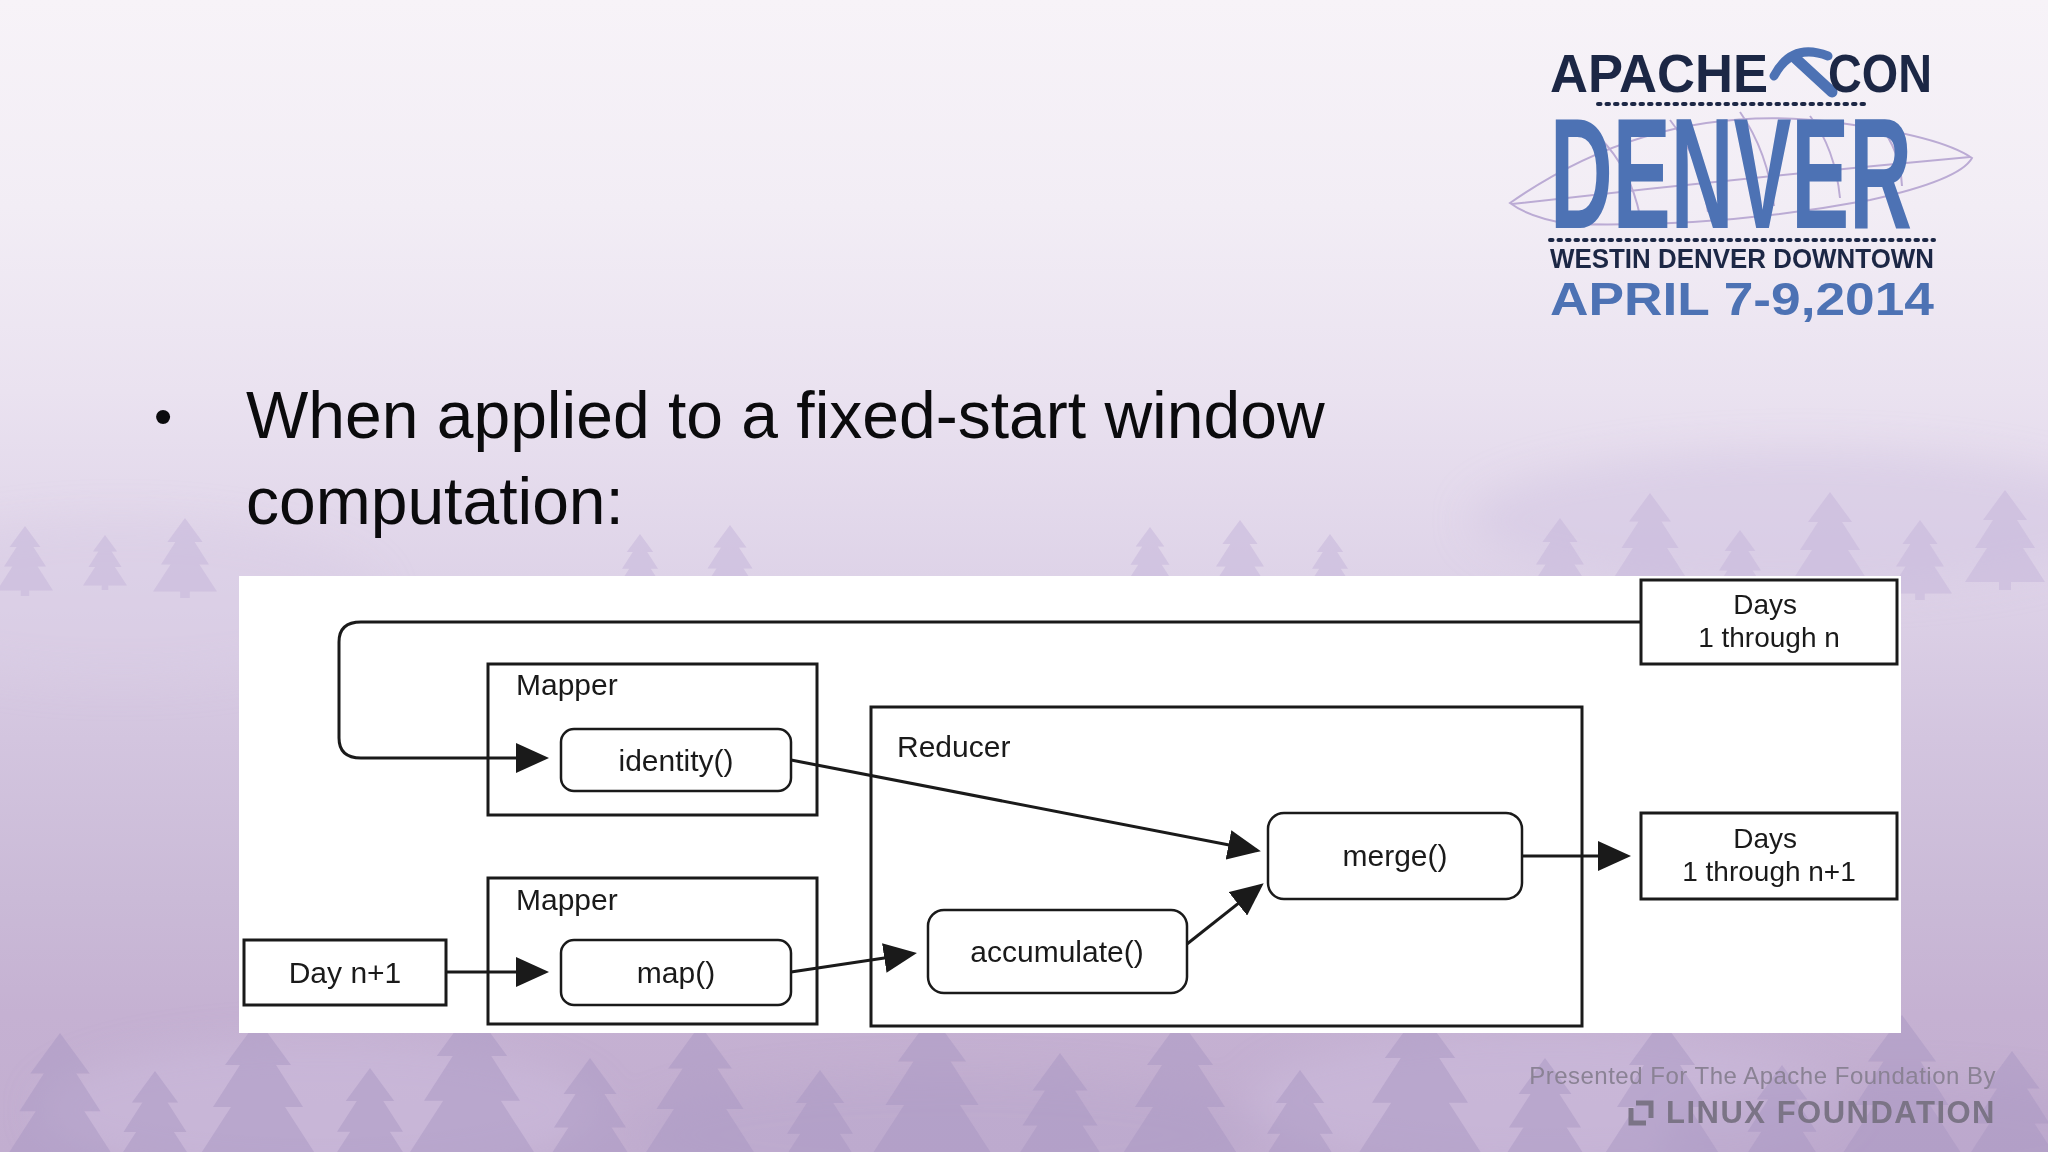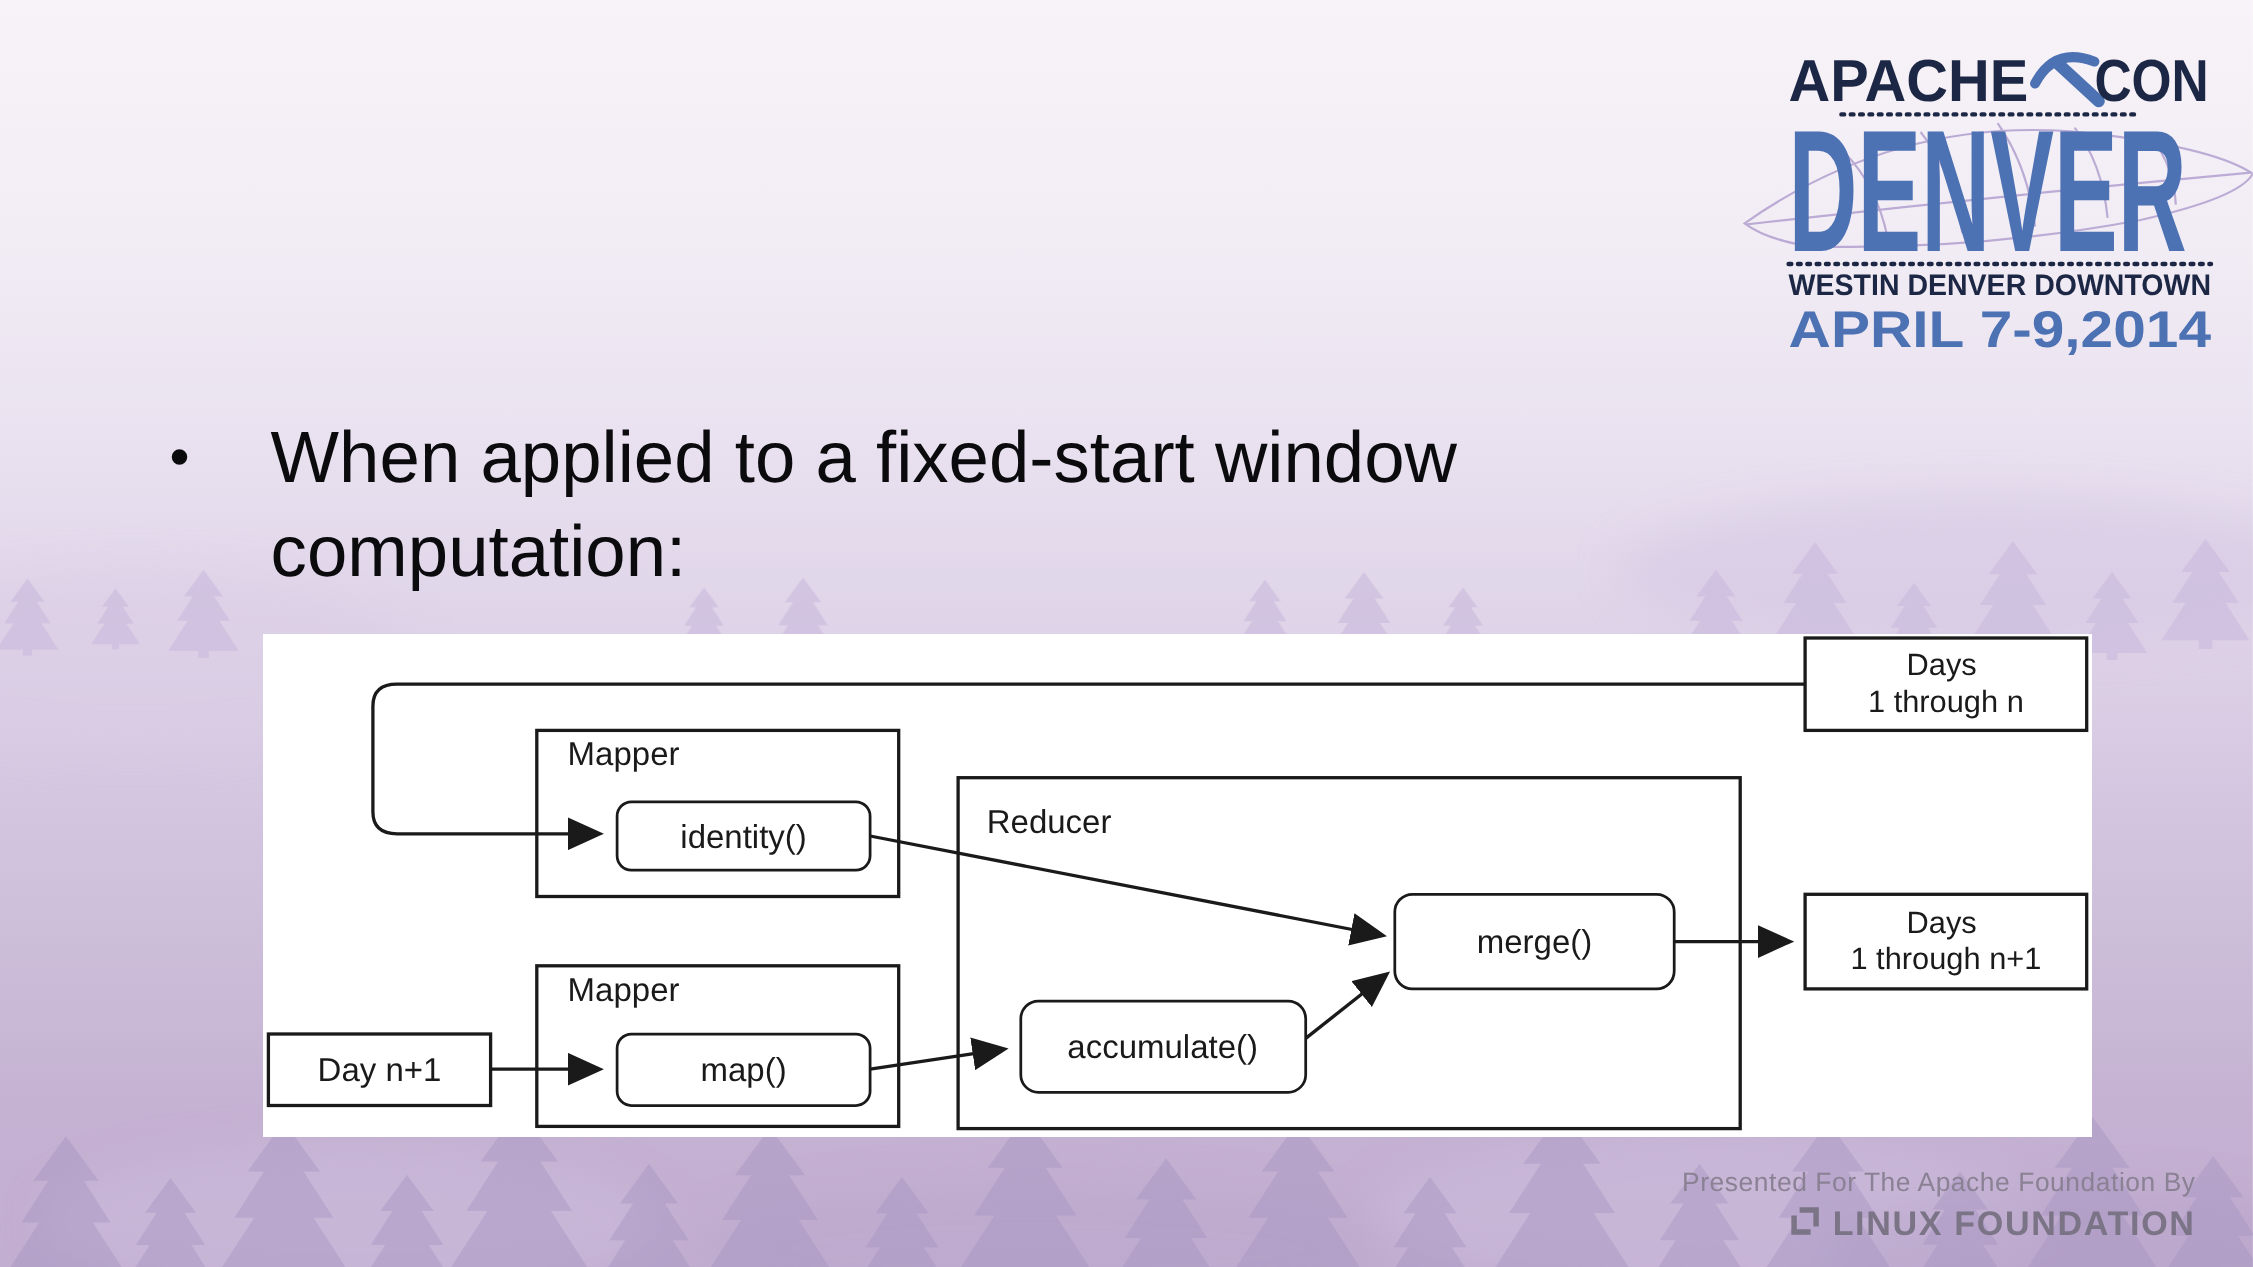--- a/index.html
+++ b/index.html
@@ -44,31 +44,31 @@
   .panel svg { display:block; width:100%; height:100%; }
   .panel text {
     font-family:"Liberation Sans", sans-serif;
     fill:#1a1a1a;
   }
   .dg-label { font-size:30px; }
   .dg-func  { font-size:30px; }
   .dg-days  { font-size:28px; }
 
   
-  .logo { position:absolute; left:1616px; top:28px; width:404px; height:292px; }
+  .logo { position:absolute; left:1540px; top:28px; width:404px; height:292px; }
   .logo svg { overflow:visible; display:block; }
   .logo text { font-family:"Liberation Sans", sans-serif; font-weight:bold; }
 
   
   .footer { position:absolute; top:1062px; right:52px; text-align:right;margin-left:36px; }
   .footer .presented {
     font-size:24px; color:#8a8294; letter-spacing:0.5px;
   }
   .footer .org-row {
-    margin-top:5px; display:flex; align-items:flex-start; justify-content:flex-end; gap:10px;
+    margin-top:5px; display:flex; align-items:center; justify-content:flex-end; gap:10px;
   }
   .footer .org {
     font-size:31px; font-weight:bold; color:#7b7486; letter-spacing:1.5px;
   }
 </style>
 </head>
 <body>
 
 <svg id="bg-svg" class="layer" viewBox="0 0 2048 1152" aria-hidden="true">
   <defs>

